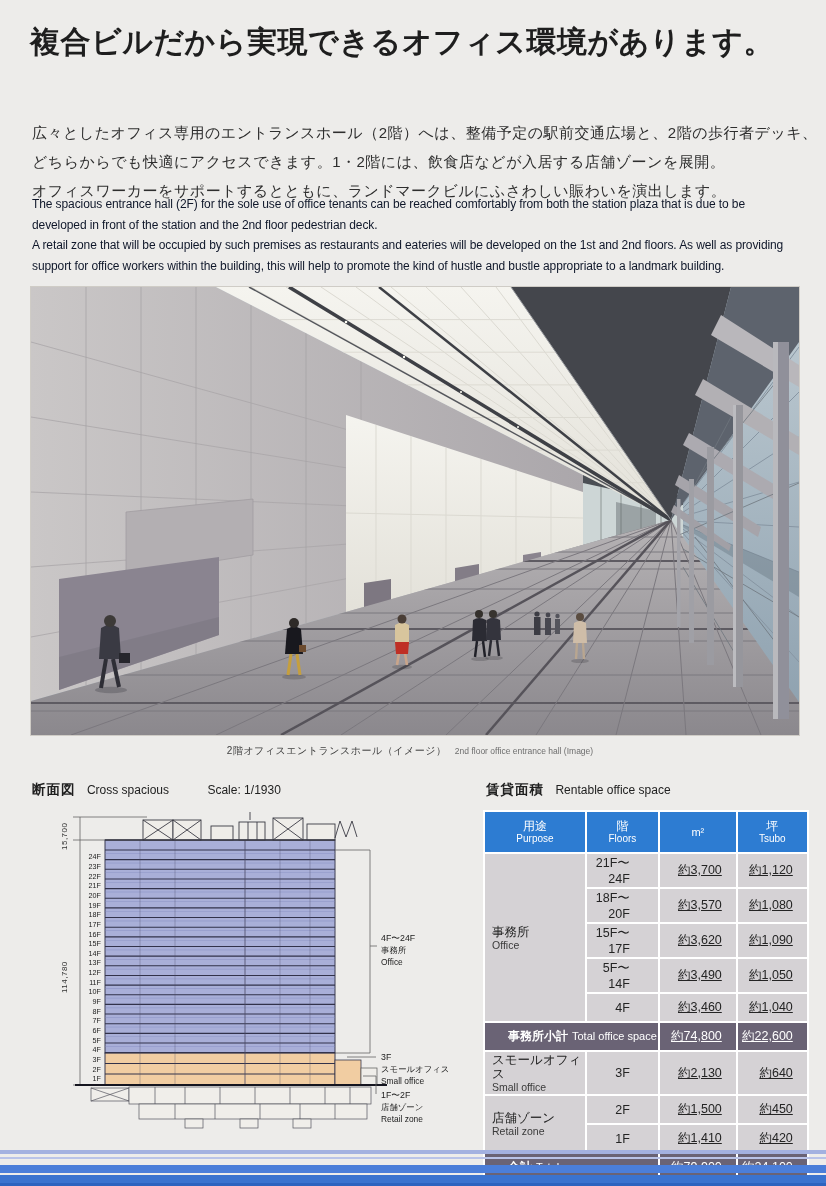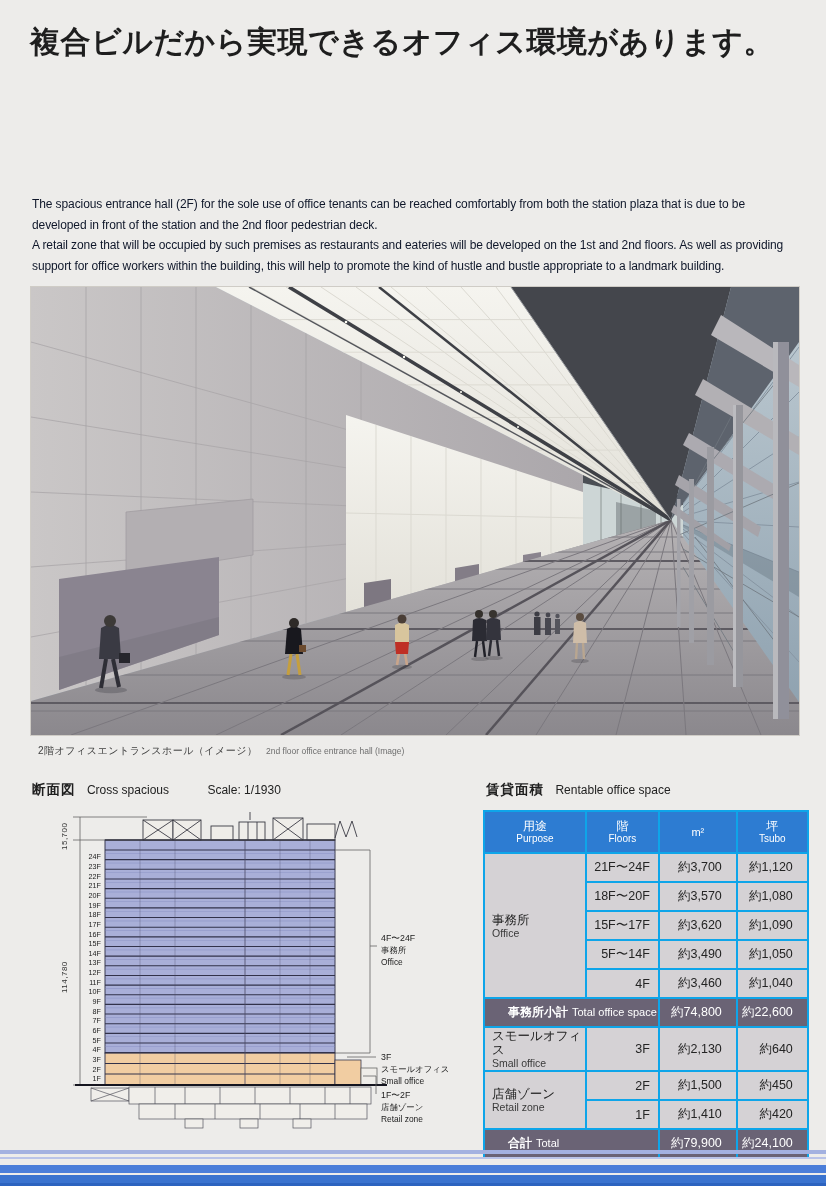--- a/index.html
+++ b/index.html
@@ -4,42 +4,42 @@
 <style>
   html,body{margin:0;padding:0;background:#d8d6d2;}
   .page{position:relative;width:826px;height:1186px;background:#edecea;overflow:hidden;
         font-family:"Liberation Sans","DejaVu Sans",sans-serif;color:#2b2b2b;}
   .title{position:absolute;left:30px;top:22px;font-size:30px;font-weight:bold;color:#1e1e1e;letter-spacing:0.5px;white-space:nowrap;}
   .subtitle{position:absolute;left:32px;top:70px;font-size:14px;font-weight:bold;color:#383838;letter-spacing:0.2px;white-space:nowrap;}
   .jp-body{position:absolute;left:32px;top:118px;font-size:15px;line-height:29px;color:#2e2e2e;letter-spacing:0.5px;white-space:pre;}
   .en-body{position:absolute;left:32px;top:194px;font-size:12px;line-height:20.5px;color:#0f172a;letter-spacing:-0.1px;white-space:pre;}
   .photo{position:absolute;left:30px;top:286px;width:768px;height:448px;border:1px solid #cfccc6;box-sizing:content-box;background:#b7c2ca;}
   .photo svg{display:block;}
-  .caption{position:absolute;left:38px;top:740px;width:768px;text-align:left;}
+  .caption{position:absolute;left:26px;top:740px;width:768px;text-align:center;}
   .cap-jp{font-size:10px;color:#3f3f3f;letter-spacing:0.5px;}
   .cap-en{font-size:8.5px;color:#6e6e6e;margin-left:4px;}
   .sec-head{position:absolute;top:780px;white-space:nowrap;}
   .sec-head .jp{font-size:13.5px;font-weight:bold;color:#1f1f1f;letter-spacing:1px;}
   .sec-head .en{font-size:12px;color:#222;margin-left:7px;}
   .sec-head .scale{font-size:12px;color:#222;margin-left:34px;}
   #cs-wrap{position:absolute;left:35px;top:808px;width:440px;height:332px;}
   .cs-floor{font-size:7.2px;fill:#1c1c1c;}
   .cs-dim{font-size:8px;fill:#333;letter-spacing:0.5px;}
   .cs-ann{font-size:8.4px;fill:#1c1c1c;}
   .cs-ann-range{font-size:8.8px;fill:#1c1c1c;}
   
-  .rent-table{position:absolute;left:483px;top:810px;border-collapse:separate;border-spacing:2px;background:#0ea5e9;table-layout:fixed;}
+  .rent-table{position:absolute;left:483px;top:810px;border-collapse:separate;border-spacing:2px;background:#ffffff;table-layout:fixed;}
   .rent-table th,.rent-table td{margin:0;font-weight:normal;}
   .rent-table th{background:#2d7cd2;color:#fff;height:38px;text-align:center;vertical-align:middle;}
   .h-jp{font-size:12px;line-height:14px;}
   .h-en{font-size:10px;line-height:12px;}
   .h-single{font-size:11px;}
   .rent-table td{background:#d5d2d5;height:25px;font-size:12.5px;color:#242424;vertical-align:middle;}
-  td.flr{text-align:right;padding-right:8px;}
-  td.num{text-align:right;padding-right:14px;}
+  td.flr{text-align:right;padding-right:28px;}
+  td.num{text-align:right;padding-right:14px;text-decoration:underline;}
   td.lbl{text-align:left;padding-left:7px;}
   .l-jp{font-size:12.5px;line-height:14px;color:#242424;}
   .l-en{font-size:10.5px;line-height:12px;color:#3a3a3a;}
   tr.dark td{background:#6a6375;color:#fff;}
   tr.dark td.dlbl{text-align:left;padding-left:23px;font-size:11.5px;white-space:nowrap;}
   tr.dark td .d-jp{font-weight:bold;font-size:12px;}
   tr.dark td .d-en{font-size:11px;margin-left:4px;}
   tr.dark td.num{color:#fff;}
   
   .stripe{position:absolute;left:0;width:826px;}
@@ -48,20 +48,23 @@
   .s3{top:1164.5px;height:8.5px;background:#4b7ed9;}
   .s4{top:1175px;height:8px;background:#3a73cf;}
   .s5{top:1183px;height:3px;background:#2c63bf;}
 </style>
 </head>
 <body>
 
 <div class="page">
 
   <div class="title">複合ビルだから実現できるオフィス環境があります。</div>
+  <div class="jp-body">広々としたオフィス専用のエントランスホール（2階）へは、整備予定の駅前交通広場と、2階の歩行者デッキ、
+どちらからでも快適にアクセスできます。1・2階には、飲食店などが入居する店舗ゾーンを展開。
+オフィスワーカーをサポートするとともに、ランドマークビルにふさわしい賑わいを演出します。</div>
   <div class="en-body">The spacious entrance hall (2F) for the sole use of office tenants can be reached comfortably from both the station plaza that is due to be
 developed in front of the station and the 2nd floor pedestrian deck.
 A retail zone that will be occupied by such premises as restaurants and eateries will be developed on the 1st and 2nd floors. As well as providing
 support for office workers within the building, this will help to promote the kind of hustle and bustle appropriate to a landmark building.</div>
 
   <div class="photo">
     <svg width="768" height="448" viewBox="0 0 768 448">
       <defs>
         <linearGradient id="gWall" x1="0" y1="0" x2="1" y2="0">
           <stop offset="0" stop-color="#cac7c7"></stop>

